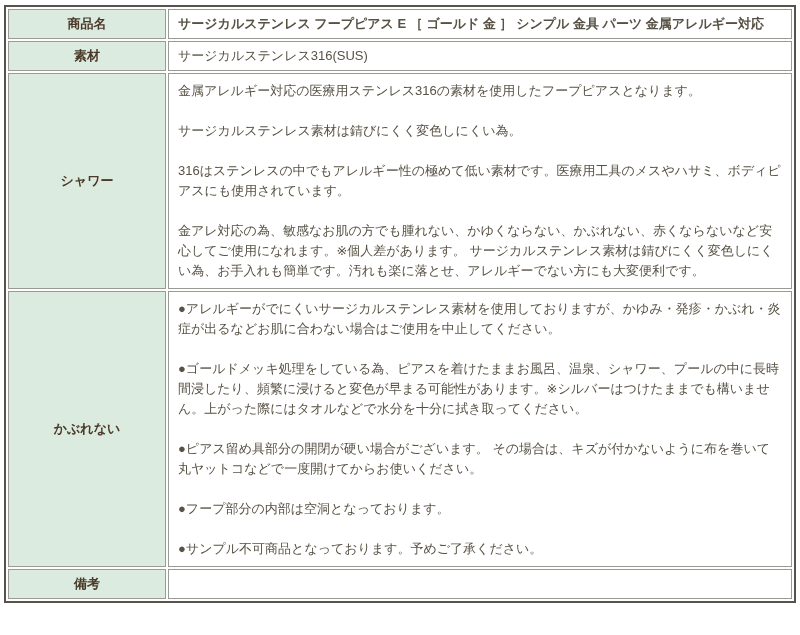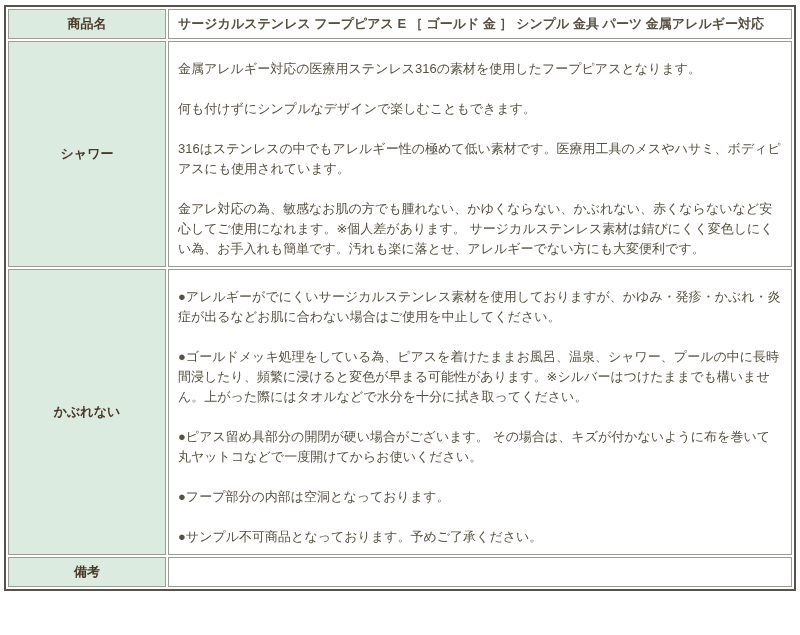--- a/index.html
+++ b/index.html
@@ -50,41 +50,47 @@
     margin: 0 0 20px 0;
   }
   table.spec-table td p:last-child {
     margin-bottom: 0;
   }
   table.spec-table tr.title-row td p {
     font-weight: bold;
   }
   table.spec-table tr.tall-row td {
     vertical-align: middle;
-    padding-top: 17px;
+    padding-top: 7px;
     padding-bottom: 7px;
   }
 </style>
 </head>
 <body>
 
 <div class="page">
   <table class="spec-table">
     <tbody id="spec-body">
         <tr class="title-row">
           <th>商品名</th>
           <td>
             <p>サージカルステンレス フープピアス E ［ ゴールド 金 ］ シンプル 金具 パーツ 金属アレルギー対応</p>
           </td>
         </tr>
+        <tr>
+          <th>素材</th>
+          <td>
+            <p>サージカルステンレス316(SUS)</p>
+          </td>
+        </tr>
         <tr class="tall-row">
           <th>シャワー</th>
           <td>
             <p>金属アレルギー対応の医療用ステンレス316の素材を使用したフープピアスとなります。</p>
-            <p>何も付けずにシンプルなデザインで楽しむこともできます。</p>
+            <p>サージカルステンレス素材は錆びにくく変色しにくい為。</p>
             <p>316はステンレスの中でもアレルギー性の極めて低い素材です。医療用工具のメスやハサミ、ボディピアスにも使用されています。</p>
             <p>金アレ対応の為、敏感なお肌の方でも腫れない、かゆくならない、かぶれない、赤くならないなど安心してご使用になれます。※個人差があります。 サージカルステンレス素材は錆びにくく変色しにくい為、お手入れも簡単です。汚れも楽に落とせ、アレルギーでない方にも大変便利です。</p>
           </td>
         </tr>
         <tr class="tall-row">
           <th>かぶれない</th>
           <td>
             <p>●アレルギーがでにくいサージカルステンレス素材を使用しておりますが、かゆみ・発疹・かぶれ・炎症が出るなどお肌に合わない場合はご使用を中止してください。</p>
             <p>●ゴールドメッキ処理をしている為、ピアスを着けたままお風呂、温泉、シャワー、プールの中に長時間浸したり、頻繁に浸けると変色が早まる可能性があります。※シルバーはつけたままでも構いません。上がった際にはタオルなどで水分を十分に拭き取ってください。</p>
             <p>●ピアス留め具部分の開閉が硬い場合がございます。 その場合は、キズが付かないように布を巻いて丸ヤットコなどで一度開けてからお使いください。</p>

